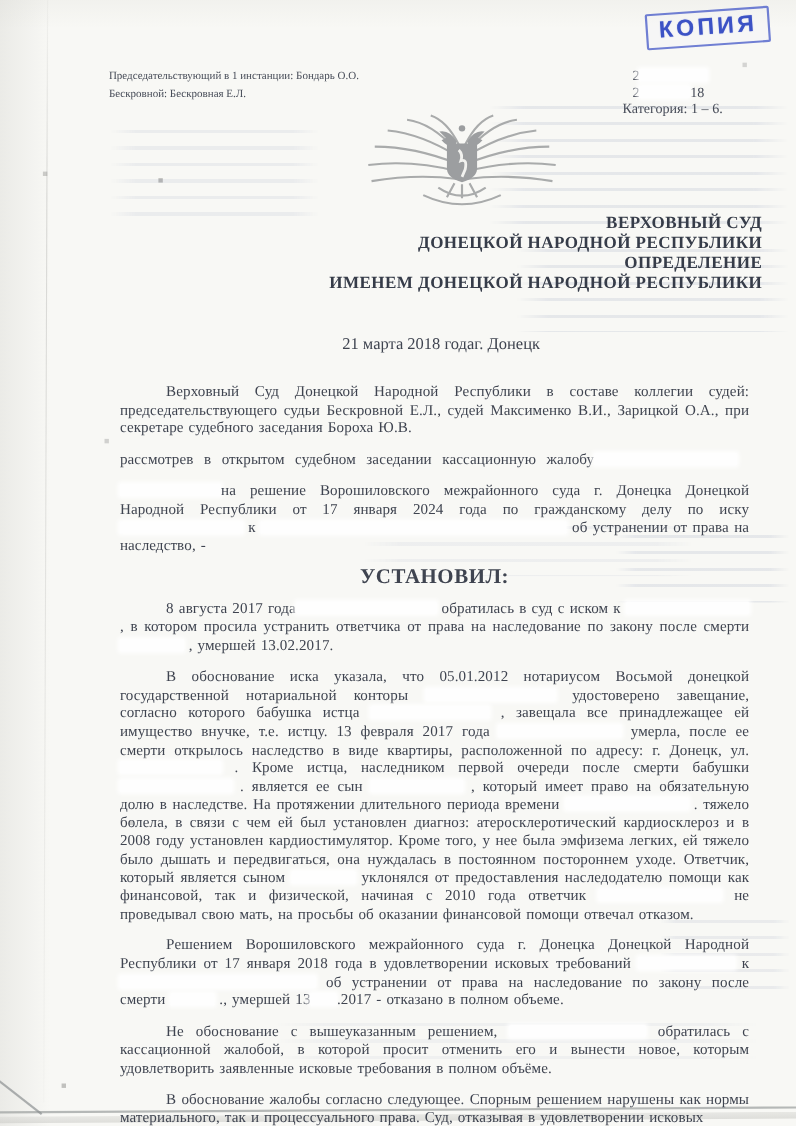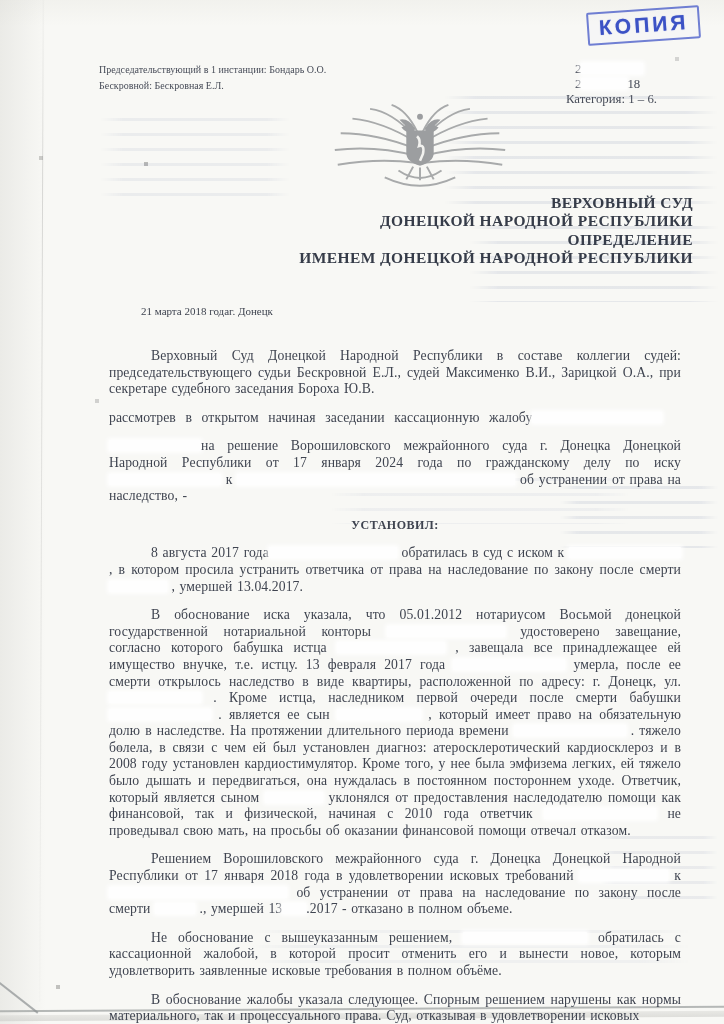--- a/index.html
+++ b/index.html
@@ -37,29 +37,29 @@
   .hdr-left{position:absolute;left:99px;top:62px;font-size:10px;line-height:16px;color:#474c58;}
   .hdr-right{position:absolute;left:575px;top:62px;font-size:12.8px;line-height:15px;color:#474c58;}
   .hdr-right .cat{margin-left:-9px;}
   
   .emblem{position:absolute;left:322px;top:102px;width:196px;height:92px;}
   
   .title-block{position:absolute;left:97px;top:194px;width:596px;text-align:right;
     font-weight:bold;color:#363c49;font-size:15.5px;line-height:18px;letter-spacing:.4px;}
   .title-block .t2{margin-top:1px;}
   
-  .dateline{position:absolute;left:97px;top:305px;width:596px;font-size:11px;display:flex;justify-content:flex-start;}
+  .dateline{position:absolute;left:81px;top:305px;width:596px;font-size:15px;display:flex;justify-content:center;}
   .dateline .d{padding-left:44px;}
   
   .body{position:absolute;left:97px;top:336px;width:596px;font-size:13.7px;line-height:16.6px;
     text-align:justify;letter-spacing:.1px;word-spacing:1px;}
   .body p{margin:12px;}
   .body p.indent{text-indent:42px;}
   .body p.spread{word-spacing:6px;}
-  .heading{text-align:center;font-weight:bold;font-size:12px;margin:8px 0 9px;letter-spacing:.5px;text-indent:0 !important;}
+  .heading{text-align:center;font-weight:bold;font-size:19px;margin:8px 0 9px;letter-spacing:.5px;text-indent:0 !important;}
   .redact{display:inline-block;height:11px;background:#fefefe;border-radius:1px;
     vertical-align:-1px;box-shadow:0 0 4px 2px rgba(255,255,255,.9);}
 </style>
 </head>
 <body>
 
 <div class="page">
 
   <div class="crease"></div>
   <div class="scanline"></div>
@@ -115,23 +115,23 @@
     <div>ИМЕНЕМ ДОНЕЦКОЙ НАРОДНОЙ РЕСПУБЛИКИ</div>
   </div>
 
   <div class="dateline">
     <span class="d">21 марта 2018 года</span>
     <span>г. Донецк</span>
   </div>
 
   <div class="body">
     <p class="indent"><span>Верховный Суд Донецкой Народной Республики в составе коллегии судей: председательствующего судьи Бескровной Е.Л., судей Максименко В.И., Зарицкой О.А., при секретаре судебного заседания Бороха Ю.В.</span></p>
-    <p class="spread"><span>рассмотрев в открытом начиная заседании кассационную жалобу</span><span class="redact" style="width: 130px;"></span></p>
+    <p class="spread"><span>рассмотрев в открытом судебном заседании кассационную жалобу</span><span class="redact" style="width: 130px;"></span></p>
     <p><span class="redact" style="width: 92px;"></span><span>на решение Ворошиловского межрайонного суда г. Донецка Донецкой Народной Республики от 17 января 2024 года по гражданскому делу по иску </span><span class="redact" style="width: 112px;"></span><span> к </span><span class="redact" style="width: 278px;"></span><span> об устранении от права на наследство, -</span></p>
     <p class="heading">УСТАНОВИЛ:</p>
-    <p class="indent"><span>8 августа 2017 года</span><span class="redact" style="width: 128px;"></span><span> обратилась в суд с иском к </span><span class="redact" style="width: 112px;"></span><span> , в котором просила устранить ответчика от права на наследование по закону после смерти </span><span class="redact" style="width: 58px;"></span><span> , умершей 13.04.2017.</span></p>
+    <p class="indent"><span>8 августа 2017 года</span><span class="redact" style="width: 128px;"></span><span> обратилась в суд с иском к </span><span class="redact" style="width: 112px;"></span><span> , в котором просила устранить ответчика от права на наследование по закону после смерти </span><span class="redact" style="width: 58px;"></span><span> , умершей 13.02.2017.</span></p>
     <p class="indent"><span>В обоснование иска указала, что 05.01.2012 нотариусом Восьмой донецкой государственной нотариальной конторы </span><span class="redact" style="width: 118px;"></span><span> удостоверено завещание, согласно которого бабушка истца </span><span class="redact" style="width: 108px;"></span><span> , завещала все принадлежащее ей имущество внучке, т.е. истцу. 13 февраля 2017 года </span><span class="redact" style="width: 112px;"></span><span> умерла, после ее смерти открылось наследство в виде квартиры, расположенной по адресу: г. Донецк, ул. </span><span class="redact" style="width: 92px;"></span><span> . Кроме истца, наследником первой очереди после смерти бабушки </span><span class="redact" style="width: 102px;"></span><span> . является ее сын </span><span class="redact" style="width: 84px;"></span><span> , который имеет право на обязательную долю в наследстве. На протяжении длительного периода времени </span><span class="redact" style="width: 112px;"></span><span> . тяжело болела, в связи с чем ей был установлен диагноз: атеросклеротический кардиосклероз и в 2008 году установлен кардиостимулятор. Кроме того, у нее была эмфизема легких, ей тяжело было дышать и передвигаться, она нуждалась в постоянном постороннем уходе. Ответчик, который является сыном </span><span class="redact" style="width: 58px;"></span><span> уклонялся от предоставления наследодателю помощи как финансовой, так и физической, начиная с 2010 года ответчик </span><span class="redact" style="width: 112px;"></span><span> не проведывал свою мать, на просьбы об оказании финансовой помощи отвечал отказом.</span></p>
     <p class="indent"><span>Решением Ворошиловского межрайонного суда г. Донецка Донецкой Народной Республики от 17 января 2018 года в удовлетворении исковых требований </span><span class="redact" style="width: 88px;"></span><span> к </span><span class="redact" style="width: 178px;"></span><span> об устранении от права на наследование по закону после смерти </span><span class="redact" style="width: 40px;"></span><span> ., умершей 13</span><span class="redact" style="width: 24px;"></span><span>.2017 - отказано в полном объеме.</span></p>
     <p class="indent"><span>Не обоснование с вышеуказанным решением, </span><span class="redact" style="width: 124px;"></span><span> обратилась с кассационной жалобой, в которой просит отменить его и вынести новое, которым удовлетворить заявленные исковые требования в полном объёме.</span></p>
-    <p class="indent"><span>В обоснование жалобы указала следующее. Спорным решением нарушены как нормы материального, так и процессуального права. Суд, отказывая в удовлетворении исковых</span></p>
+    <p class="indent"><span>В обоснование жалобы согласно следующее. Спорным решением нарушены как нормы материального, так и процессуального права. Суд, отказывая в удовлетворении исковых</span></p>
   </div>
 
 </div>
 
 </body></html>

